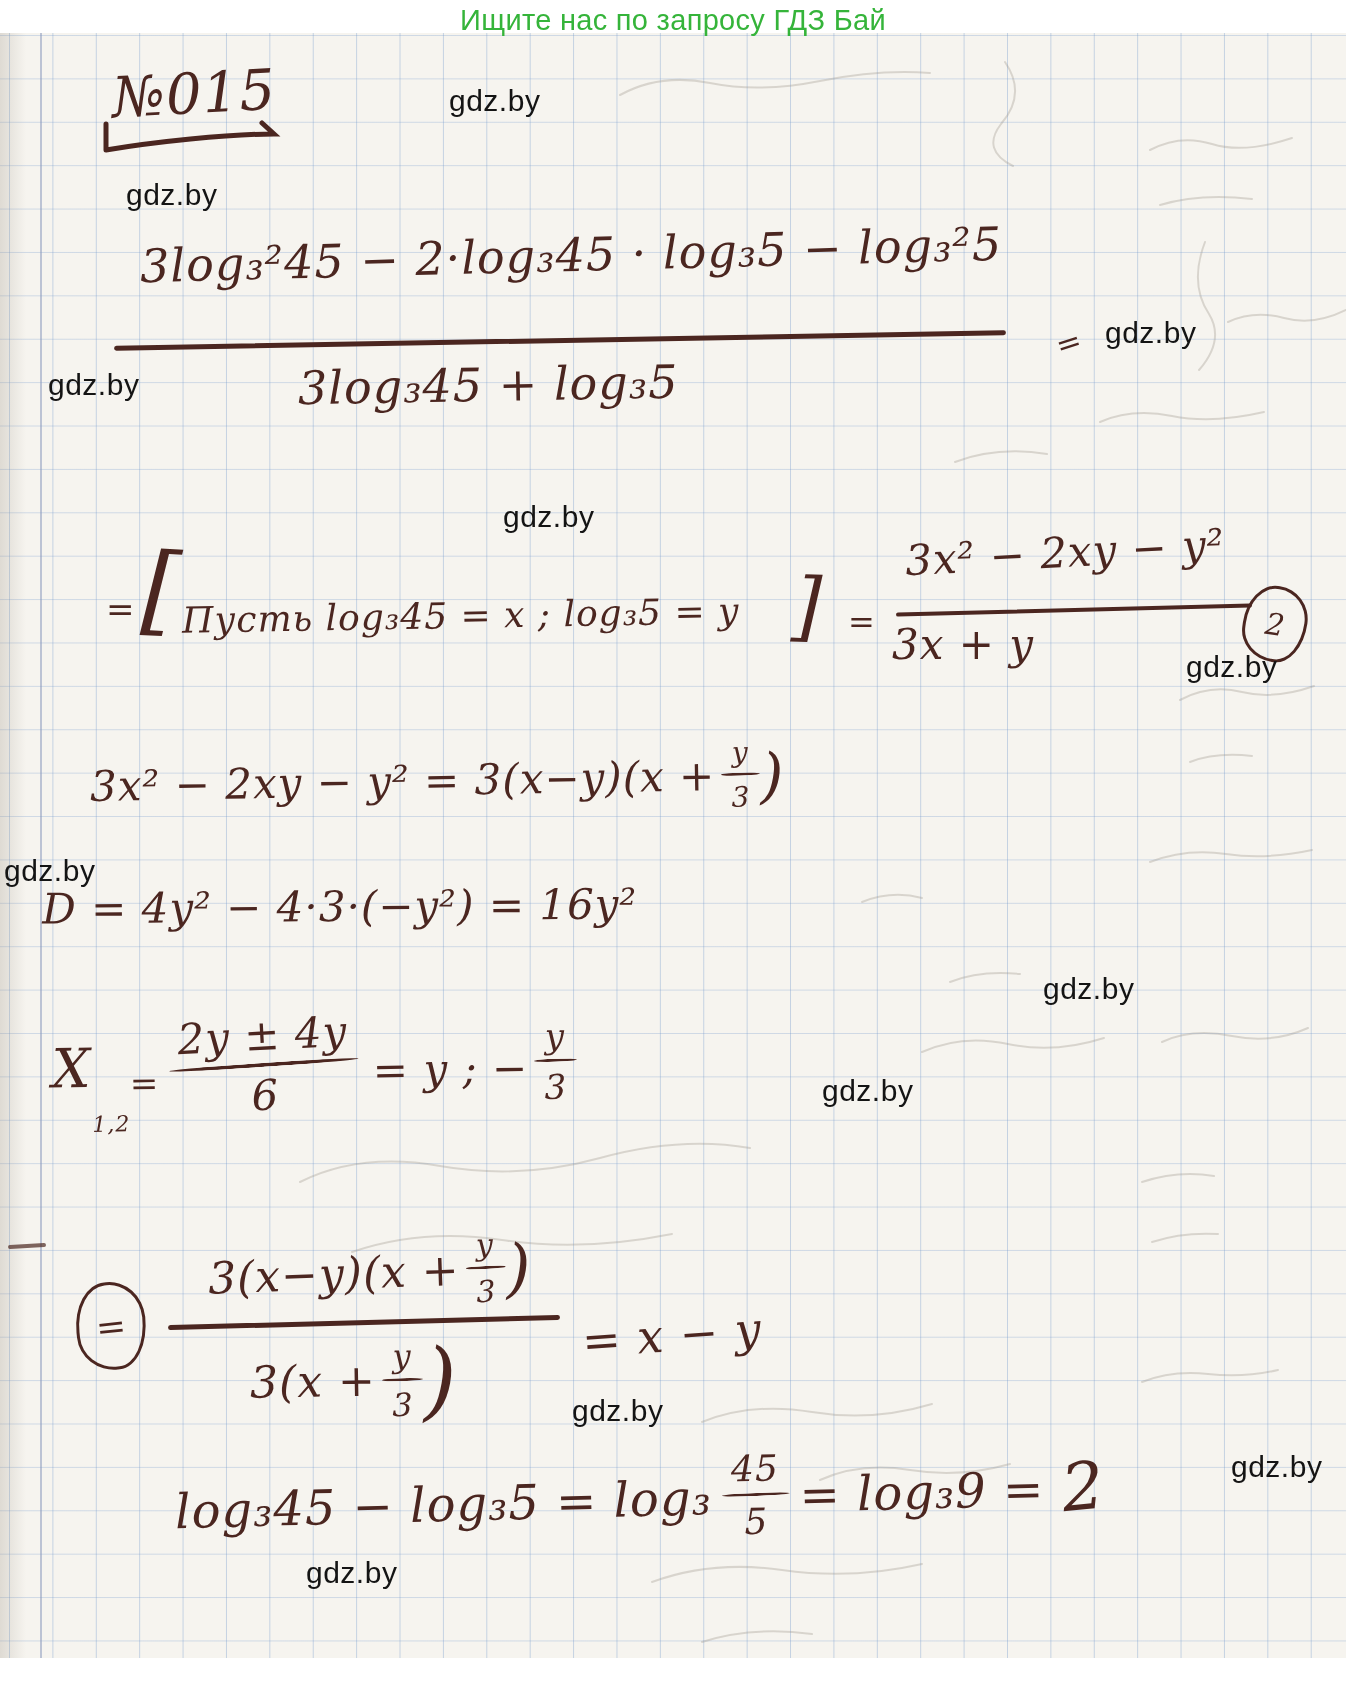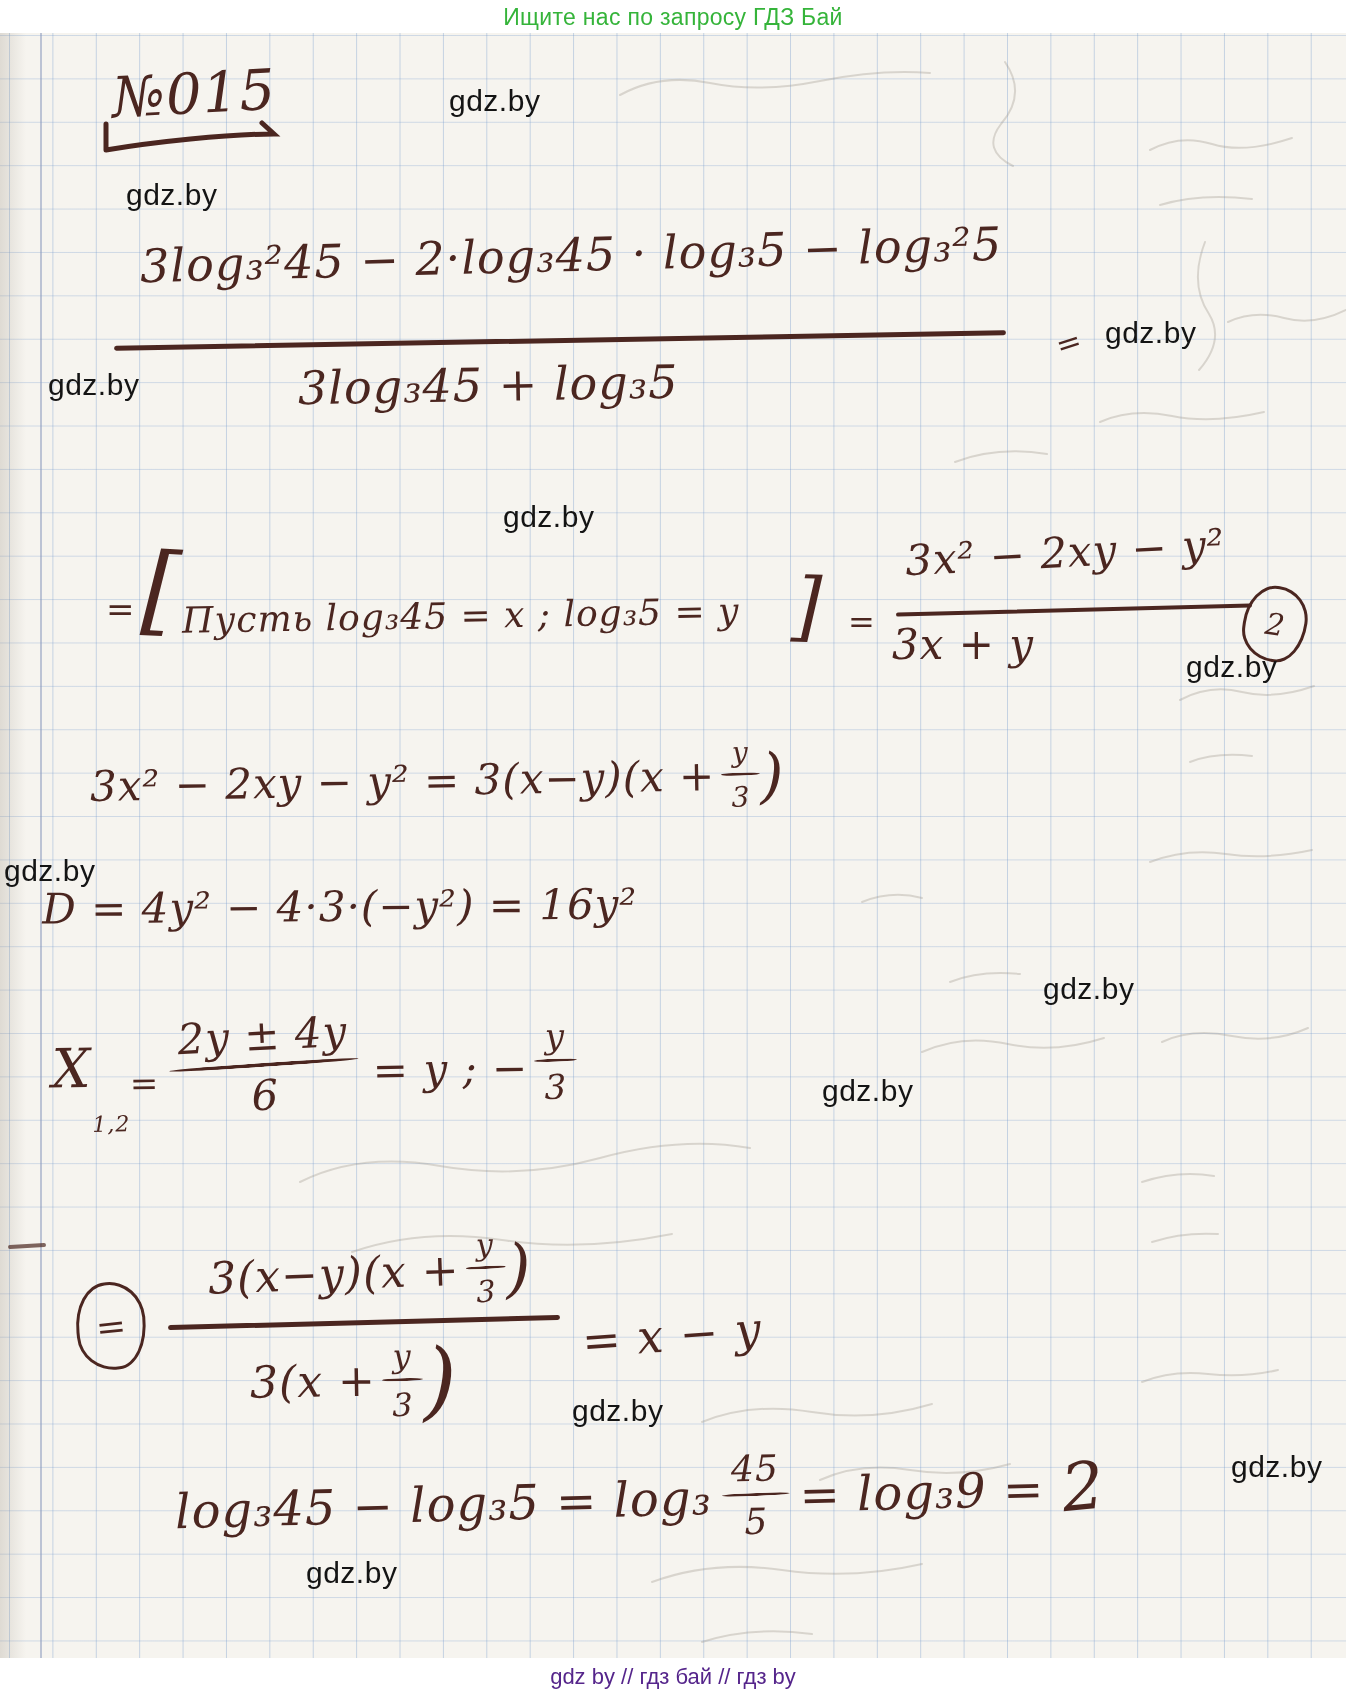--- a/index.html
+++ b/index.html
@@ -16,21 +16,21 @@
       linear-gradient(to bottom, var(--gridh) 1.2px, transparent 1.2px);
     background-size:43.4px 43.4px;
     background-position:9px 35px;
     font-family:"Liberation Sans", sans-serif;
   }
   .band{position:absolute;left:0;right:0;background:#ffffff;z-index:6;}
   .band.top{top:0;height:33px;}
   .band.bottom{bottom:0;height:36px;}
   .header-text{
     position:absolute;top:4px;left:0;width:100%;text-align:center;z-index:7;
-    color:#35b43a;font-size:23px;font-weight:500;letter-spacing:.3px;
+    color:#35b43a;font-size:29px;font-weight:500;letter-spacing:.3px;
   }
   .footer-text{
     position:absolute;bottom:4px;left:0;width:100%;text-align:center;z-index:7;
     color:#55258b;font-size:22px;font-weight:500;
   }
   .edge-shade{position:absolute;top:0;bottom:0;left:0;width:26px;z-index:1;
     background:linear-gradient(to right, rgba(160,152,140,.28), rgba(160,152,140,0));}
   .margin-line{position:absolute;top:33px;bottom:36px;left:40px;width:1.6px;
     background:rgba(140,155,190,.55);z-index:1;}
   
@@ -185,15 +185,14 @@
   <span class="watermark" style="left:4px;top:854px;">gdz.by</span>
   <span class="watermark" style="left:1043px;top:972px;">gdz.by</span>
   <span class="watermark" style="left:822px;top:1074px;">gdz.by</span>
   <span class="watermark" style="left:572px;top:1394px;">gdz.by</span>
   <span class="watermark" style="left:1231px;top:1450px;">gdz.by</span>
   <span class="watermark" style="left:306px;top:1556px;">gdz.by</span>
 
   <div class="band top"></div>
   <div class="band bottom"></div>
   <div class="header-text">Ищите нас по запросу ГДЗ Бай</div>
-  <div class="footer-text">gdz by  //  гдз бай  //  гдз by</div>
 
 </div>
 
 </body></html>

